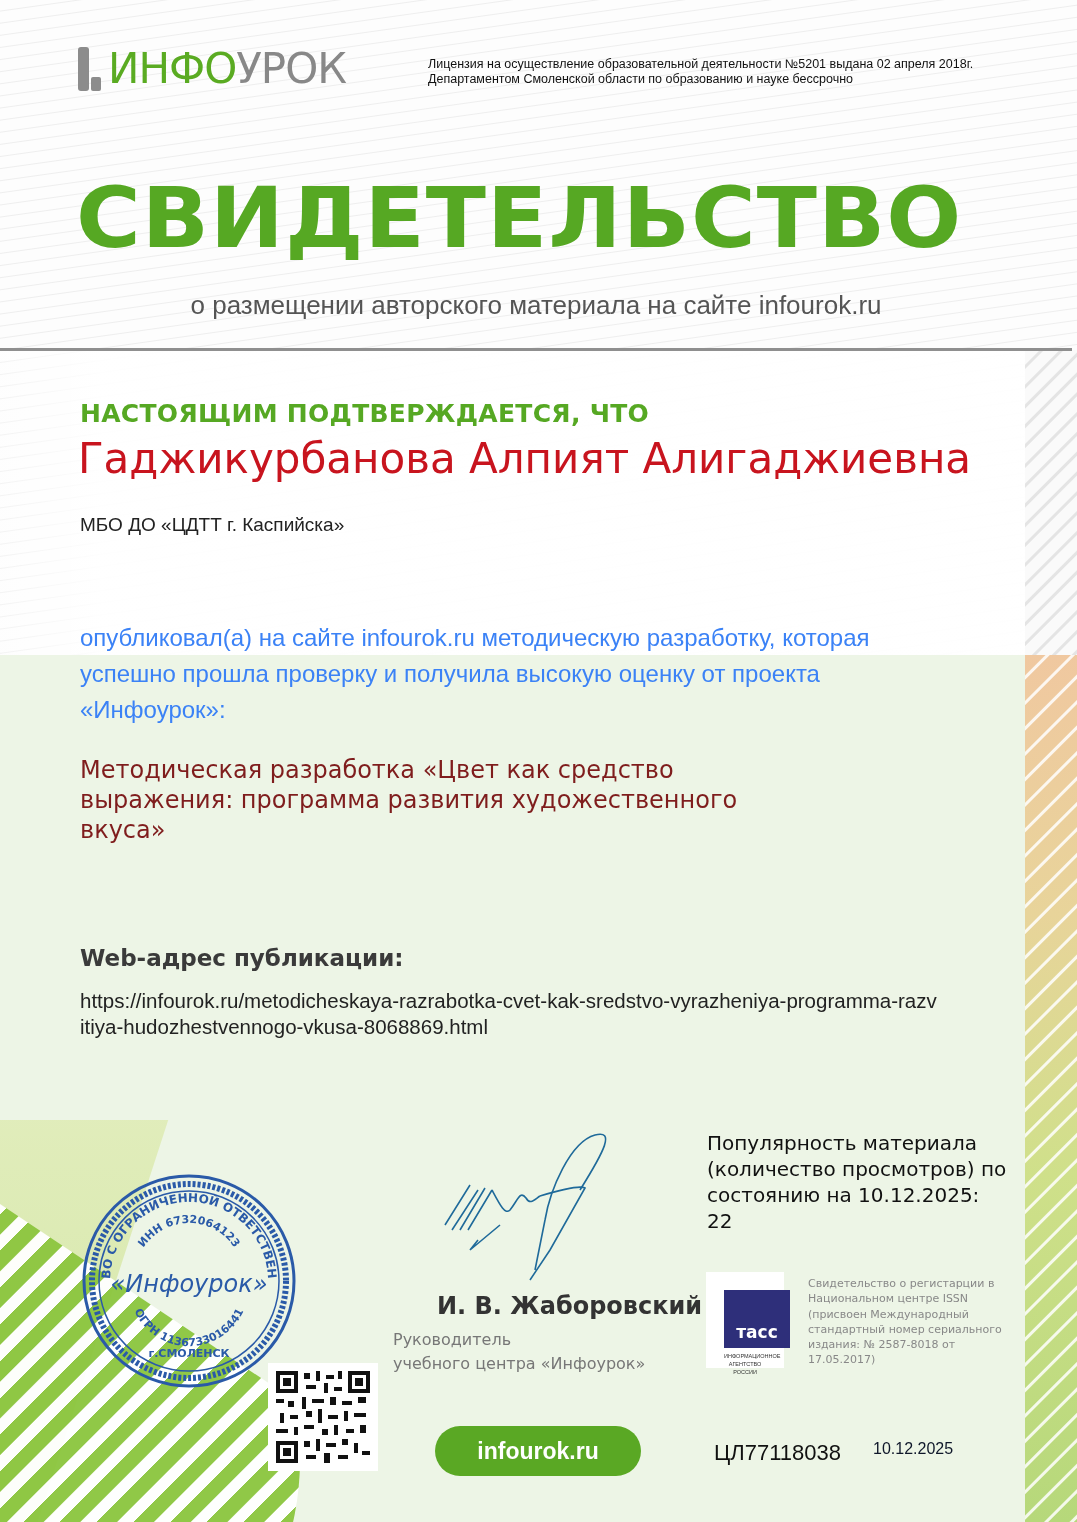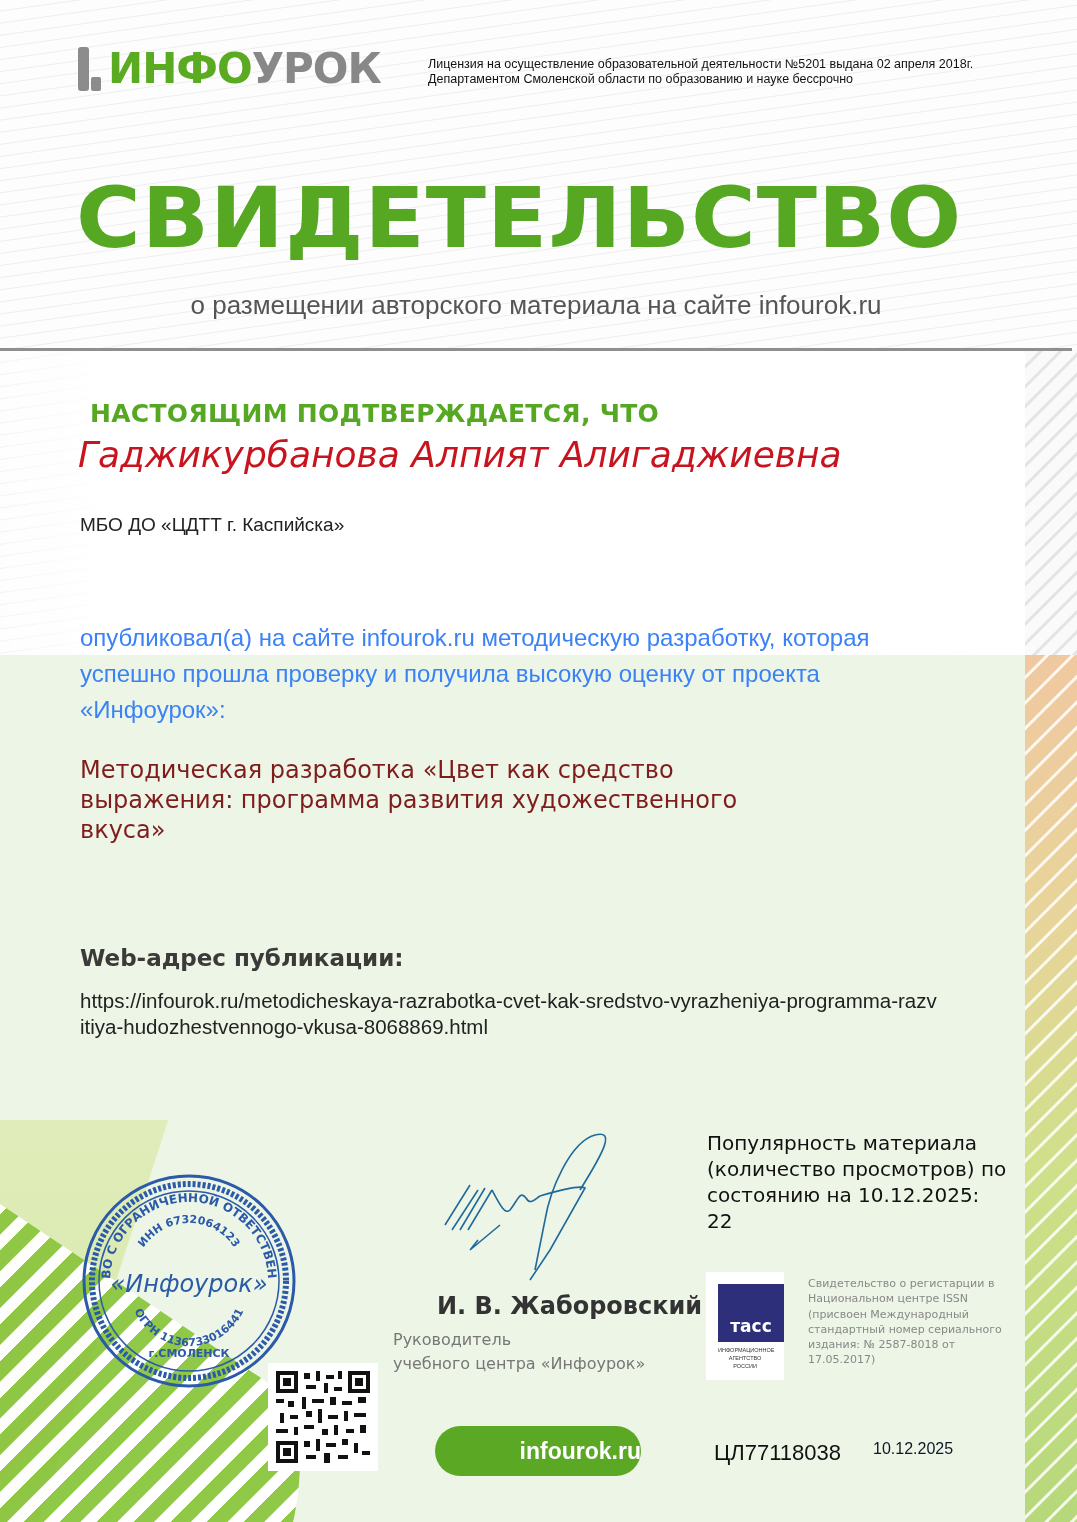--- a/index.html
+++ b/index.html
@@ -37,59 +37,59 @@
     .swoosh-pale { position: absolute; left: -200px; top: 1120px; width: 300px; height: 420px;
       background: linear-gradient(180deg, #dbe9a8, #c8e08a); transform: skewX(-18deg); opacity: 0.7; }
 
     .divider { position: absolute; left: 0; top: 348px; width: 1072px; height: 3px; background: #8f8f8f; }
 
     
     .logo { position: absolute; left: 78px; top: 46px; height: 46px; display: flex; align-items: center; }
     .logo-mark { width: 22px; height: 44px; position: relative; margin-right: 8px; }
     .logo-mark .p1 { position: absolute; left: 0; top: 0; width: 11px; height: 44px; background: #8c8c8c; border-radius: 3px; }
     .logo-mark .p2 { position: absolute; left: 13px; top: 30px; width: 10px; height: 14px; background: #8c8c8c; border-radius: 2px; }
-    .logo-text { font-family: "DejaVu Sans", sans-serif; font-weight: bold; font-size: 42px; letter-spacing: -1px; line-height: 46px; }
+    .logo-text { font-family: "DejaVu Sans", sans-serif; font-weight: normal; font-size: 42px; letter-spacing: -1px; line-height: 46px; }
     .logo-green { color: #5aab22; }
     .logo-gray { color: #888888; }
 
     .license { position: absolute; left: 428px; top: 57px; font-size: 12.5px; line-height: 15px; color: #111; }
 
     .title { position: absolute; left: 76px; top: 168px; font-family: "DejaVu Sans", sans-serif; font-weight: bold;
       font-size: 84px; letter-spacing: 1px; color: #56a823; line-height: 100px; transform: scaleX(1.05); transform-origin: left; }
     .subtitle { position: absolute; left: 0; width: 1072px; text-align: center; top: 290px; font-size: 26px; color: #555; }
 
-    .confirm { position: absolute; left: 90px; top: 399px; font-family: "DejaVu Sans", sans-serif; font-weight: bold;
+    .confirm { position: absolute; left: 80px; top: 399px; font-family: "DejaVu Sans", sans-serif; font-weight: bold;
       font-size: 25px; color: #56a823; letter-spacing: 0.3px; }
-    .name { position: absolute; left: 78px; top: 434px; font-family: "DejaVu Sans", sans-serif; font-size: 36px; color: #c8141e; font-style: italic; }
+    .name { position: absolute; left: 78px; top: 434px; font-family: "DejaVu Sans", sans-serif; font-size: 42px; color: #c8141e; }
     .org { position: absolute; left: 80px; top: 514px; font-size: 19px; color: #222; }
 
     .published { position: absolute; left: 80px; top: 620px; font-size: 24px; line-height: 36px; color: #3b82f6; width: 800px; }
     .material { position: absolute; left: 80px; top: 755px; font-family: "DejaVu Sans", sans-serif; font-size: 24px; line-height: 30px; color: #7f1d1d; width: 700px; }
 
     .web-label { position: absolute; left: 80px; top: 945px; font-family: "DejaVu Sans", sans-serif; font-weight: bold; font-size: 23px; color: #3a3a3a; }
     .web-url { position: absolute; left: 80px; top: 988px; font-size: 20.5px; line-height: 26px; color: #222; width: 860px; word-break: break-all; }
 
     .popularity { position: absolute; left: 707px; top: 1130px; font-family: "DejaVu Sans", sans-serif; font-size: 20px; line-height: 26px; color: #111; width: 300px; }
 
     .signature { position: absolute; left: 430px; top: 1130px; width: 200px; height: 160px; }
     .signer-name { position: absolute; left: 393px; top: 1292px; font-family: "DejaVu Sans", sans-serif; font-weight: bold; font-size: 24px; color: #333; margin-left: 44px; }
     .signer-role { position: absolute; left: 393px; top: 1328px; font-family: "DejaVu Sans", sans-serif; font-size: 16px; line-height: 24px; color: #777; }
 
     .stamp { position: absolute; left: 80px; top: 1172px; width: 218px; height: 218px; }
 
-    .tass { position: absolute; left: 706px; top: 1272px; width: 78px; height: 108px; background: #fff; padding: 12px; }
+    .tass { position: absolute; left: 706px; top: 1272px; width: 78px; height: 96px; background: #fff; padding: 18px; }
     .tass-box { width: 66px; height: 58px; background: #2e2f7a; color: #fff; font-family: "DejaVu Sans", sans-serif; font-weight: bold;
       font-size: 17px; display: flex; align-items: flex-end; justify-content: center; padding-bottom: 6px; }
     .tass-sub { font-size: 5.5px; line-height: 8px; text-align: center; color: #333; margin-top: 4px; text-transform: uppercase; }
     .issn { position: absolute; left: 808px; top: 1276px; font-family: "DejaVu Sans", sans-serif; font-size: 11px; line-height: 15.3px; color: #888; width: 200px; }
 
     .qr { position: absolute; left: 268px; top: 1363px; width: 110px; height: 108px; background: #fff; padding: 8px; }
 
     .site-button { position: absolute; left: 435px; top: 1426px; width: 206px; height: 50px; border-radius: 25px; background: #5aa824;
-      color: #fff; font-size: 23px; font-weight: bold; text-align: right; line-height: 50px; }
+      color: #fff; font-size: 23px; font-weight: bold; text-align: center; line-height: 50px; }
     .cert-id { position: absolute; left: 690px; top: 1440px; font-size: 22px; color: #111; margin-left: 24px; }
     .cert-date { position: absolute; left: 873px; top: 1440px; font-size: 16px; color: #0f172a; }
   </style>
 </head>
 <body>
 
 <div class="page">
   <div class="bg-top"></div>
   <div class="bg-top-white"></div>
   <div class="bg-green"></div>

